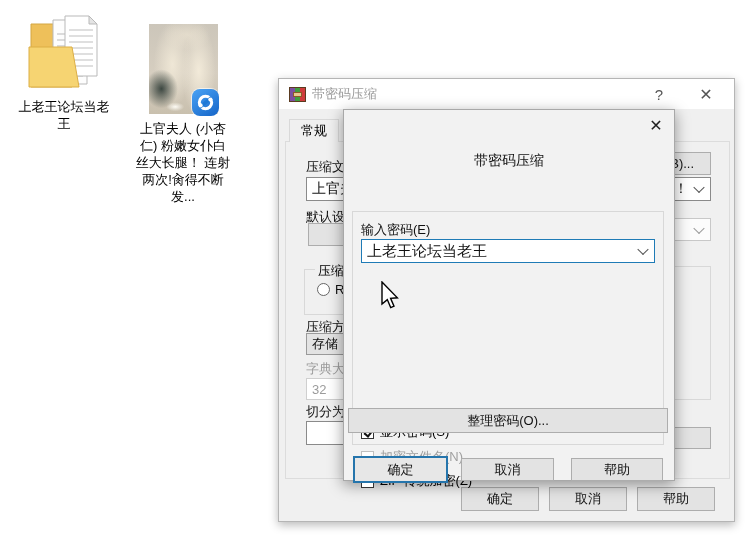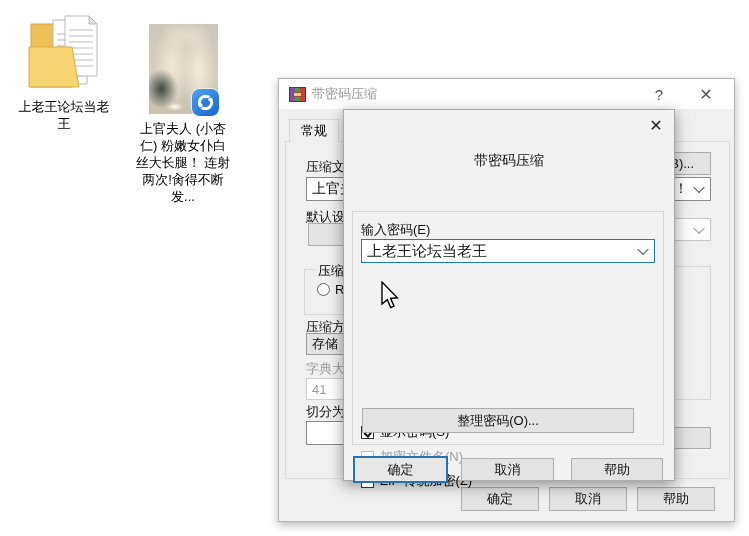--- a/index.html
+++ b/index.html
@@ -103,21 +103,21 @@
   .cbbox { width:13px; height:13px; border:1px solid #333; background:#fff; position:relative;
            flex:none; }
   .cbbox.checked::after { content:""; position:absolute; left:2px; top:2px; width:8px; height:4px;
            border-left:2px solid #111; border-bottom:2px solid #111; transform:rotate(-50deg); }
   .cbbox.dis { border-color:#c0c0c0; }
   .cbrow span.cl { font-size:13px; margin-left:6px; white-space:nowrap; }
   .cbrow span.cl.dis { color:#a0a0a0; }
   #pw-cb-show { top:314px; } #pw-cb-names { top:339px; } #pw-cb-zip { top:363px; }
   .cbrow { left:17px; } 
   #pw-cb-show,#pw-cb-names,#pw-cb-zip { position:absolute; }
-  #pw-btn-organize { left:18px; top:298px; width:272px; height:25px;text-align:right; }
+  #pw-btn-organize { left:4px; top:298px; width:320px; height:25px;text-align:right; }
   #pw-btn-ok { left:9px; top:346px; width:95px; height:27px; border:2px solid #2575ac;
                background:#e7e7e7; }
   #pw-btn-cancel { left:117px; top:348px; width:93px; height:23px; }
   #pw-btn-help { left:227px; top:348px; width:92px; height:23px; }
 
   
   #cursor { left:381px; top:281px; z-index:50; }
 </style>
 </head>
 <body>
@@ -206,21 +206,21 @@
     <div class="grp" id="bg-grp-options"></div>
 
     <div class="lab" id="bg-l-method">压缩方式(C)</div>
     <div class="combo" id="bg-combo-method">
       <span class="txt">存储</span>
       <i class="chev"></i>
     </div>
 
     <div class="lab dis" id="bg-l-dict">字典大小(I)</div>
     <div class="combo" id="bg-combo-dict">
-      <span class="txt">41</span>
+      <span class="txt">32</span>
     </div>
 
     <div class="lab" id="bg-l-split">切分为分卷，大小(V)</div>
     <div class="combo" id="bg-combo-split"></div>
 
     <button class="btn" id="bg-btn-setpw"></button>
 
     <button class="btn" id="bg-btn-ok">确定</button>
     <button class="btn" id="bg-btn-cancel">取消</button>
     <button class="btn" id="bg-btn-help">帮助</button>

